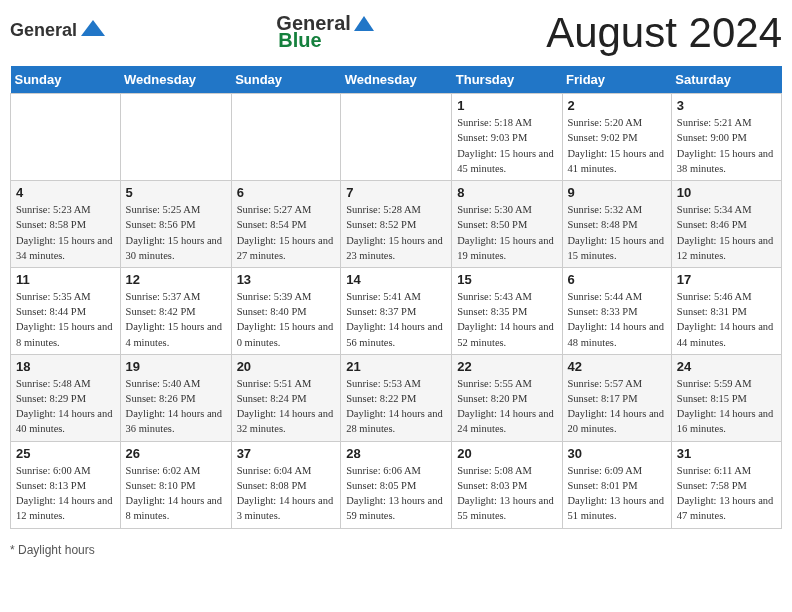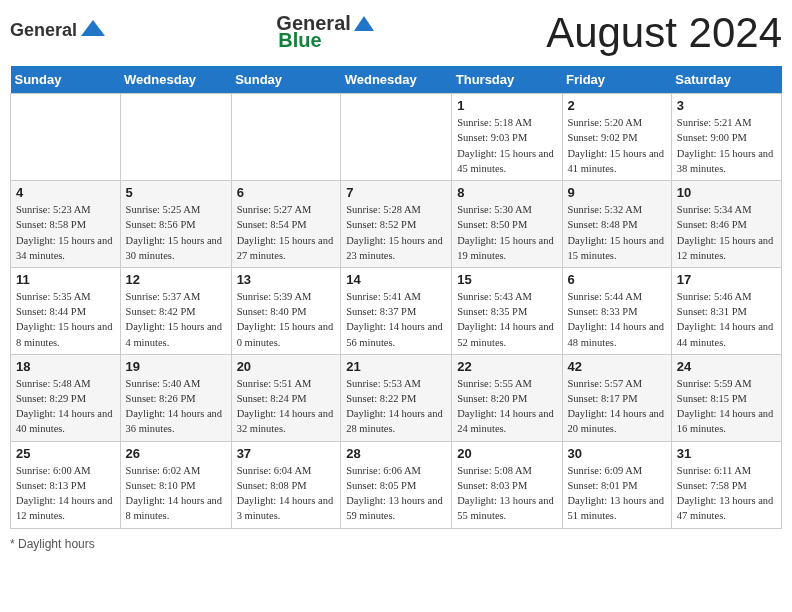--- a/index.html
+++ b/index.html
@@ -82,21 +82,21 @@
     .cell-info {
       color: #333;
       font-size: 10.5px;
       line-height: 1.45;
       font-family: Liberation Serif, serif;
     }
     .empty-cell {
       background: #fff !important;
     }
     .footer-note {
-      margin-top: 8px;
+      margin-top: 14px;
       font-size: 12px;
       color: #555;
       text-align: left;
     }
   </style>
 </head>
 <body>
 
 <div class="header-area">
   <div class="logo">

